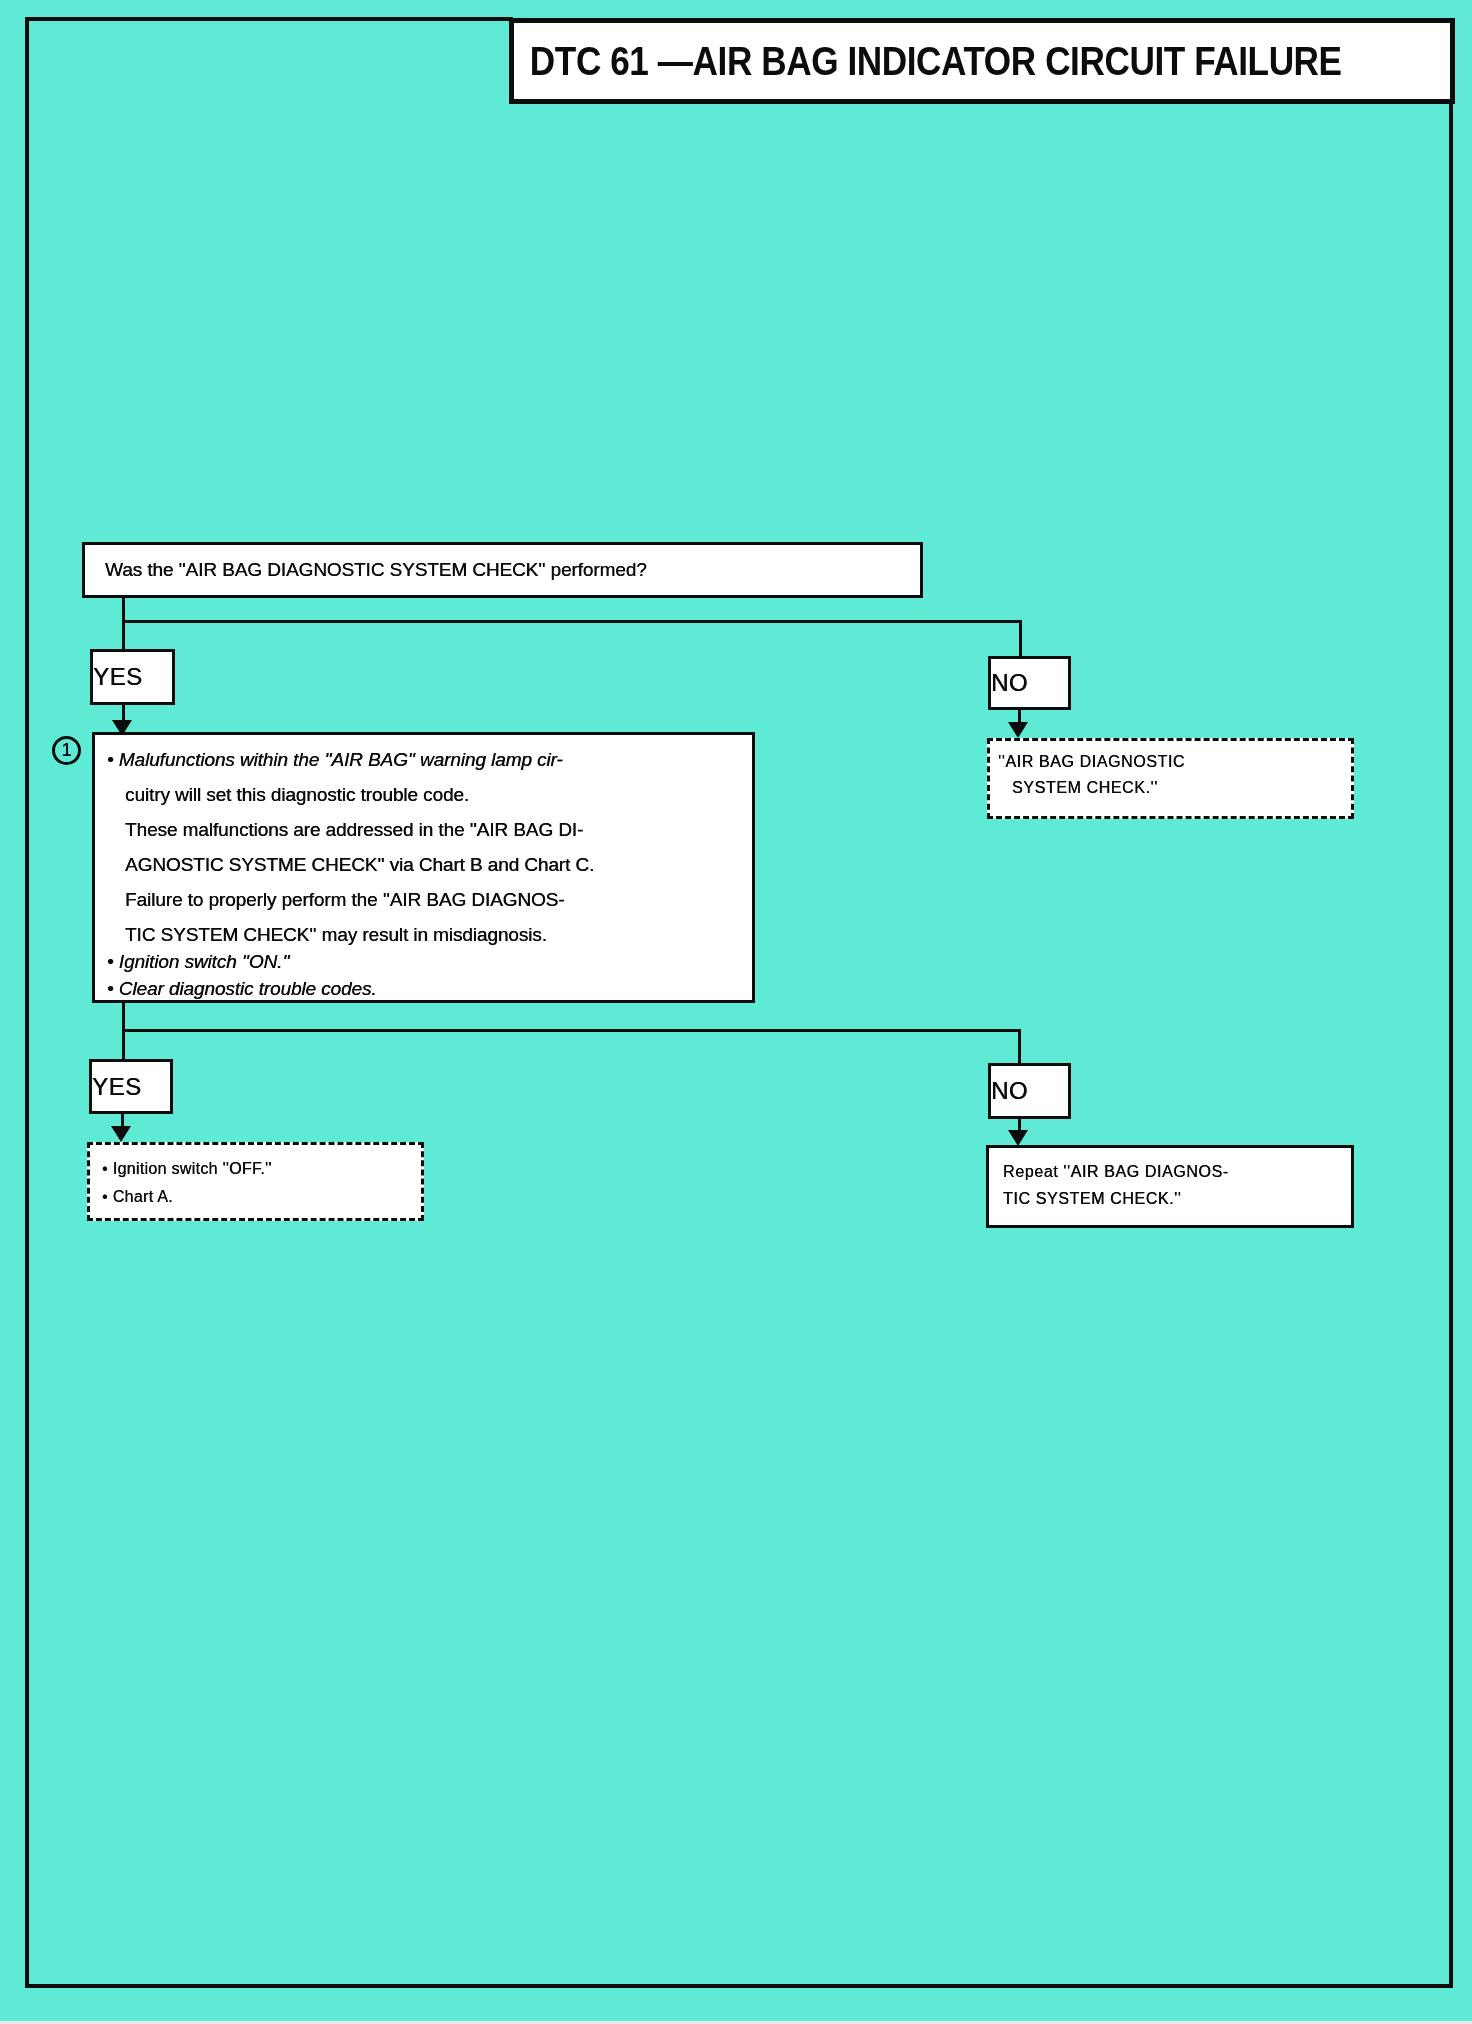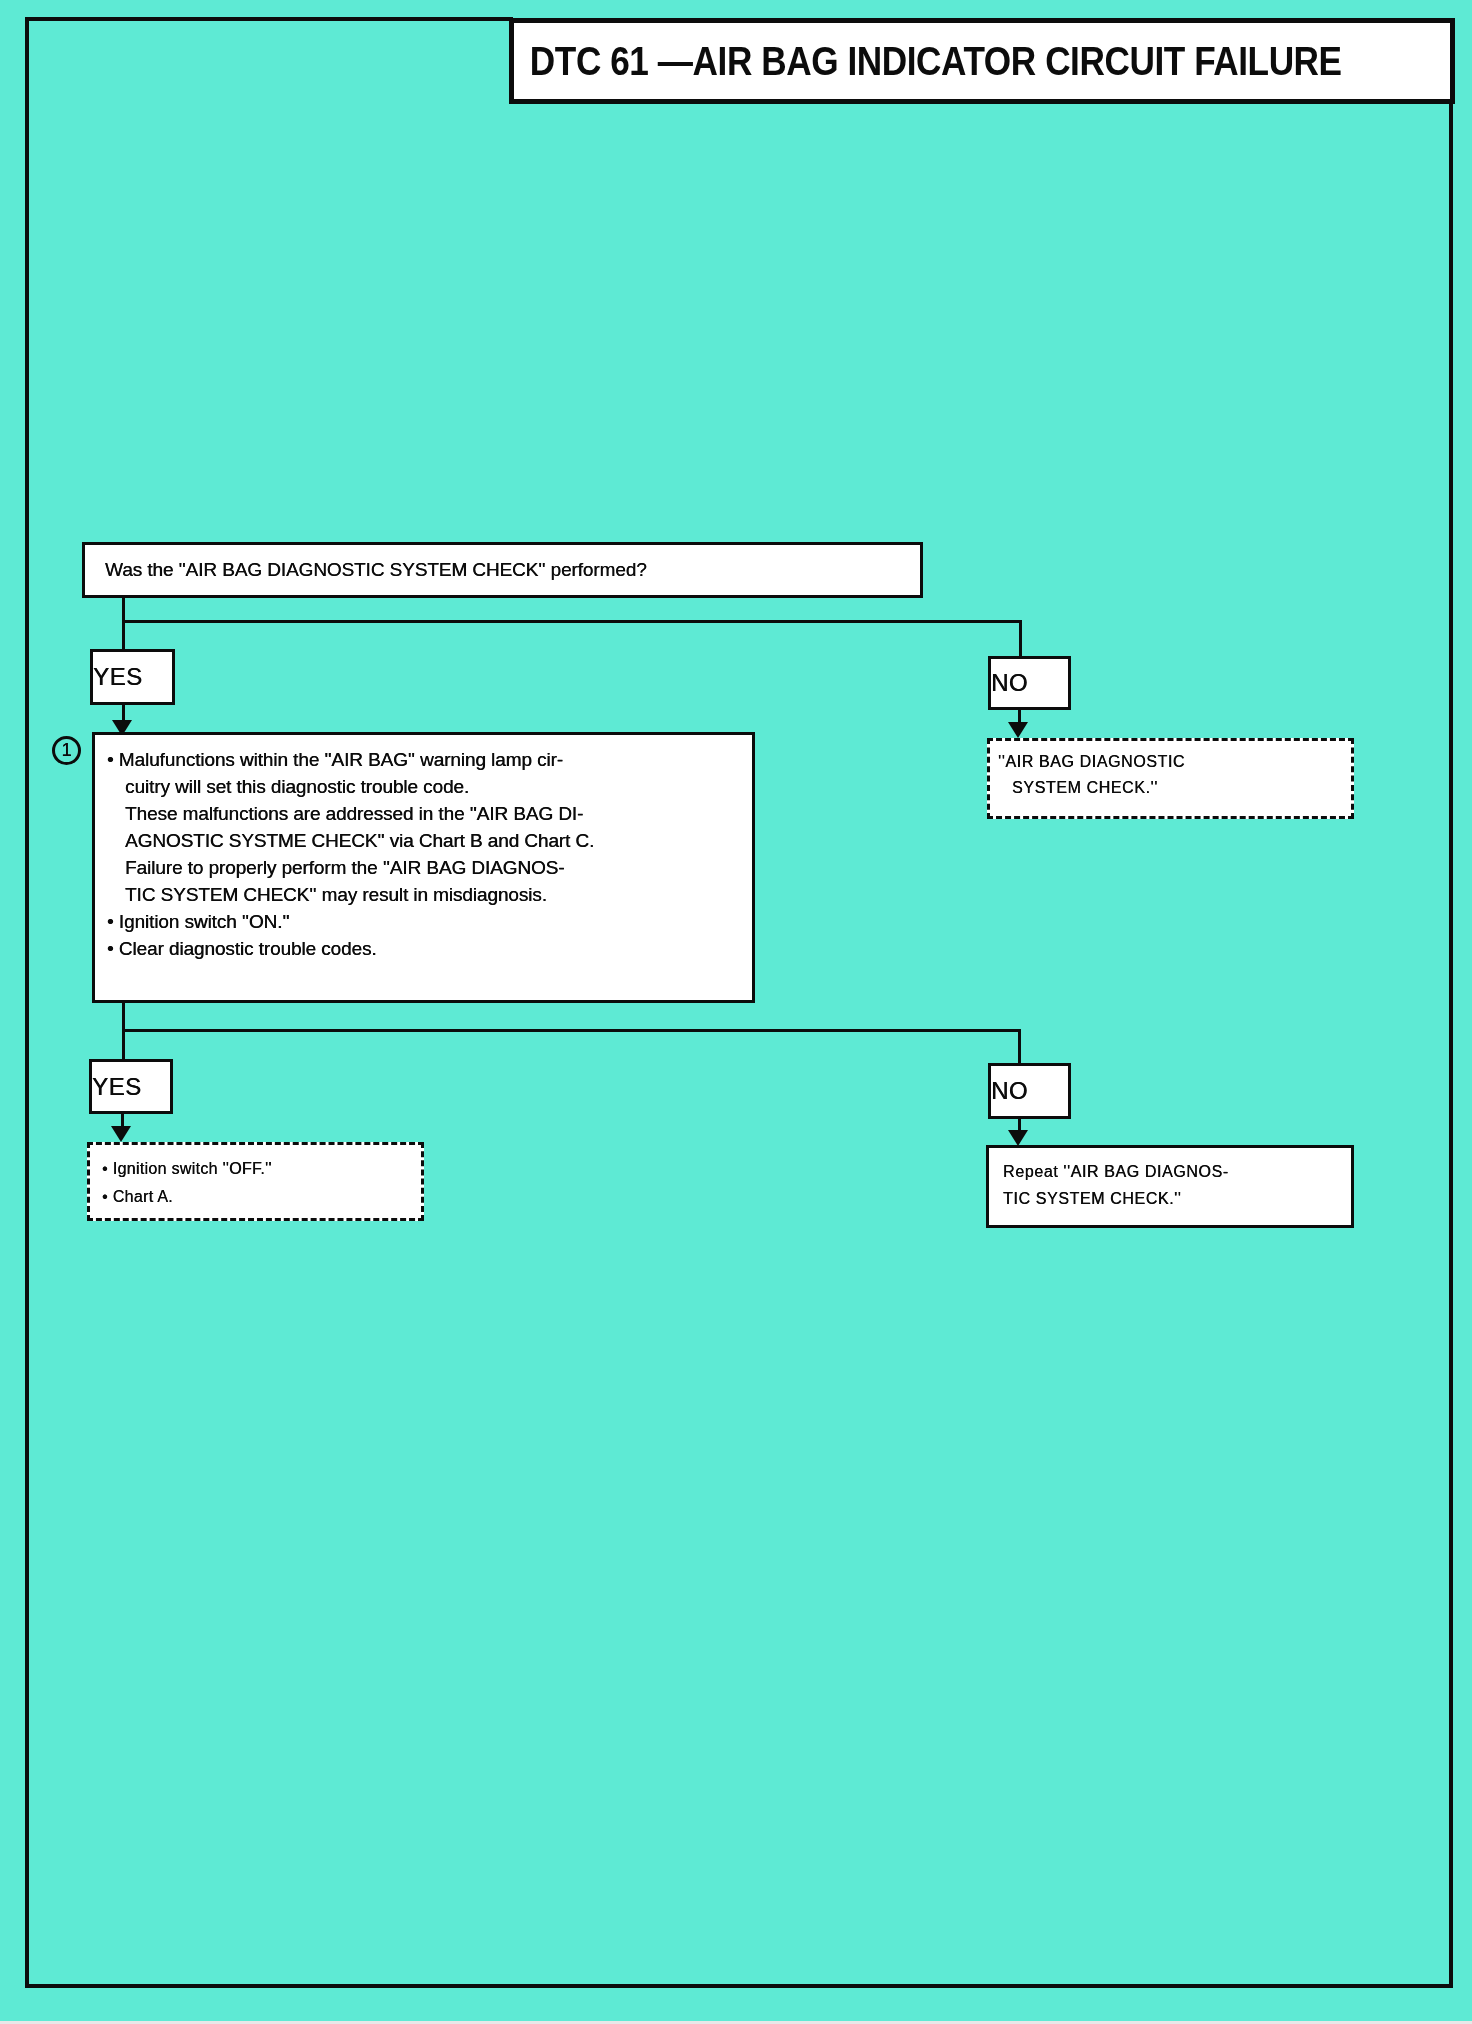--- a/index.html
+++ b/index.html
@@ -53,22 +53,22 @@
     white-space:nowrap;
     transform:scaleX(0.88);
     transform-origin:left center;
     padding-left:18px;
   }
   #action-box{
     left:92px;top:732px;width:663px;height:271px;
     padding:11px 10px 0 12px;
     line-height:27px;
   }
-  #action-box .bl{padding-left:20px;text-indent:-20px;}
-  #action-box .cl{padding-left:18px;}
+  #action-box .bl{padding-left:20px;text-indent:-20px;font-style:italic;}
+  #action-box .cl{padding-left:18px;margin-top:8px;}
   .res-txt{
     font-size:16px;
     letter-spacing:0.6px;
     text-shadow:0.35px 0 0 #0c0c0c;
     white-space:nowrap;
   }
   #circle-1{
     position:absolute;
     left:52px;top:736px;width:29px;height:29px;
     border:3px solid #0c0c0c;border-radius:50%;

